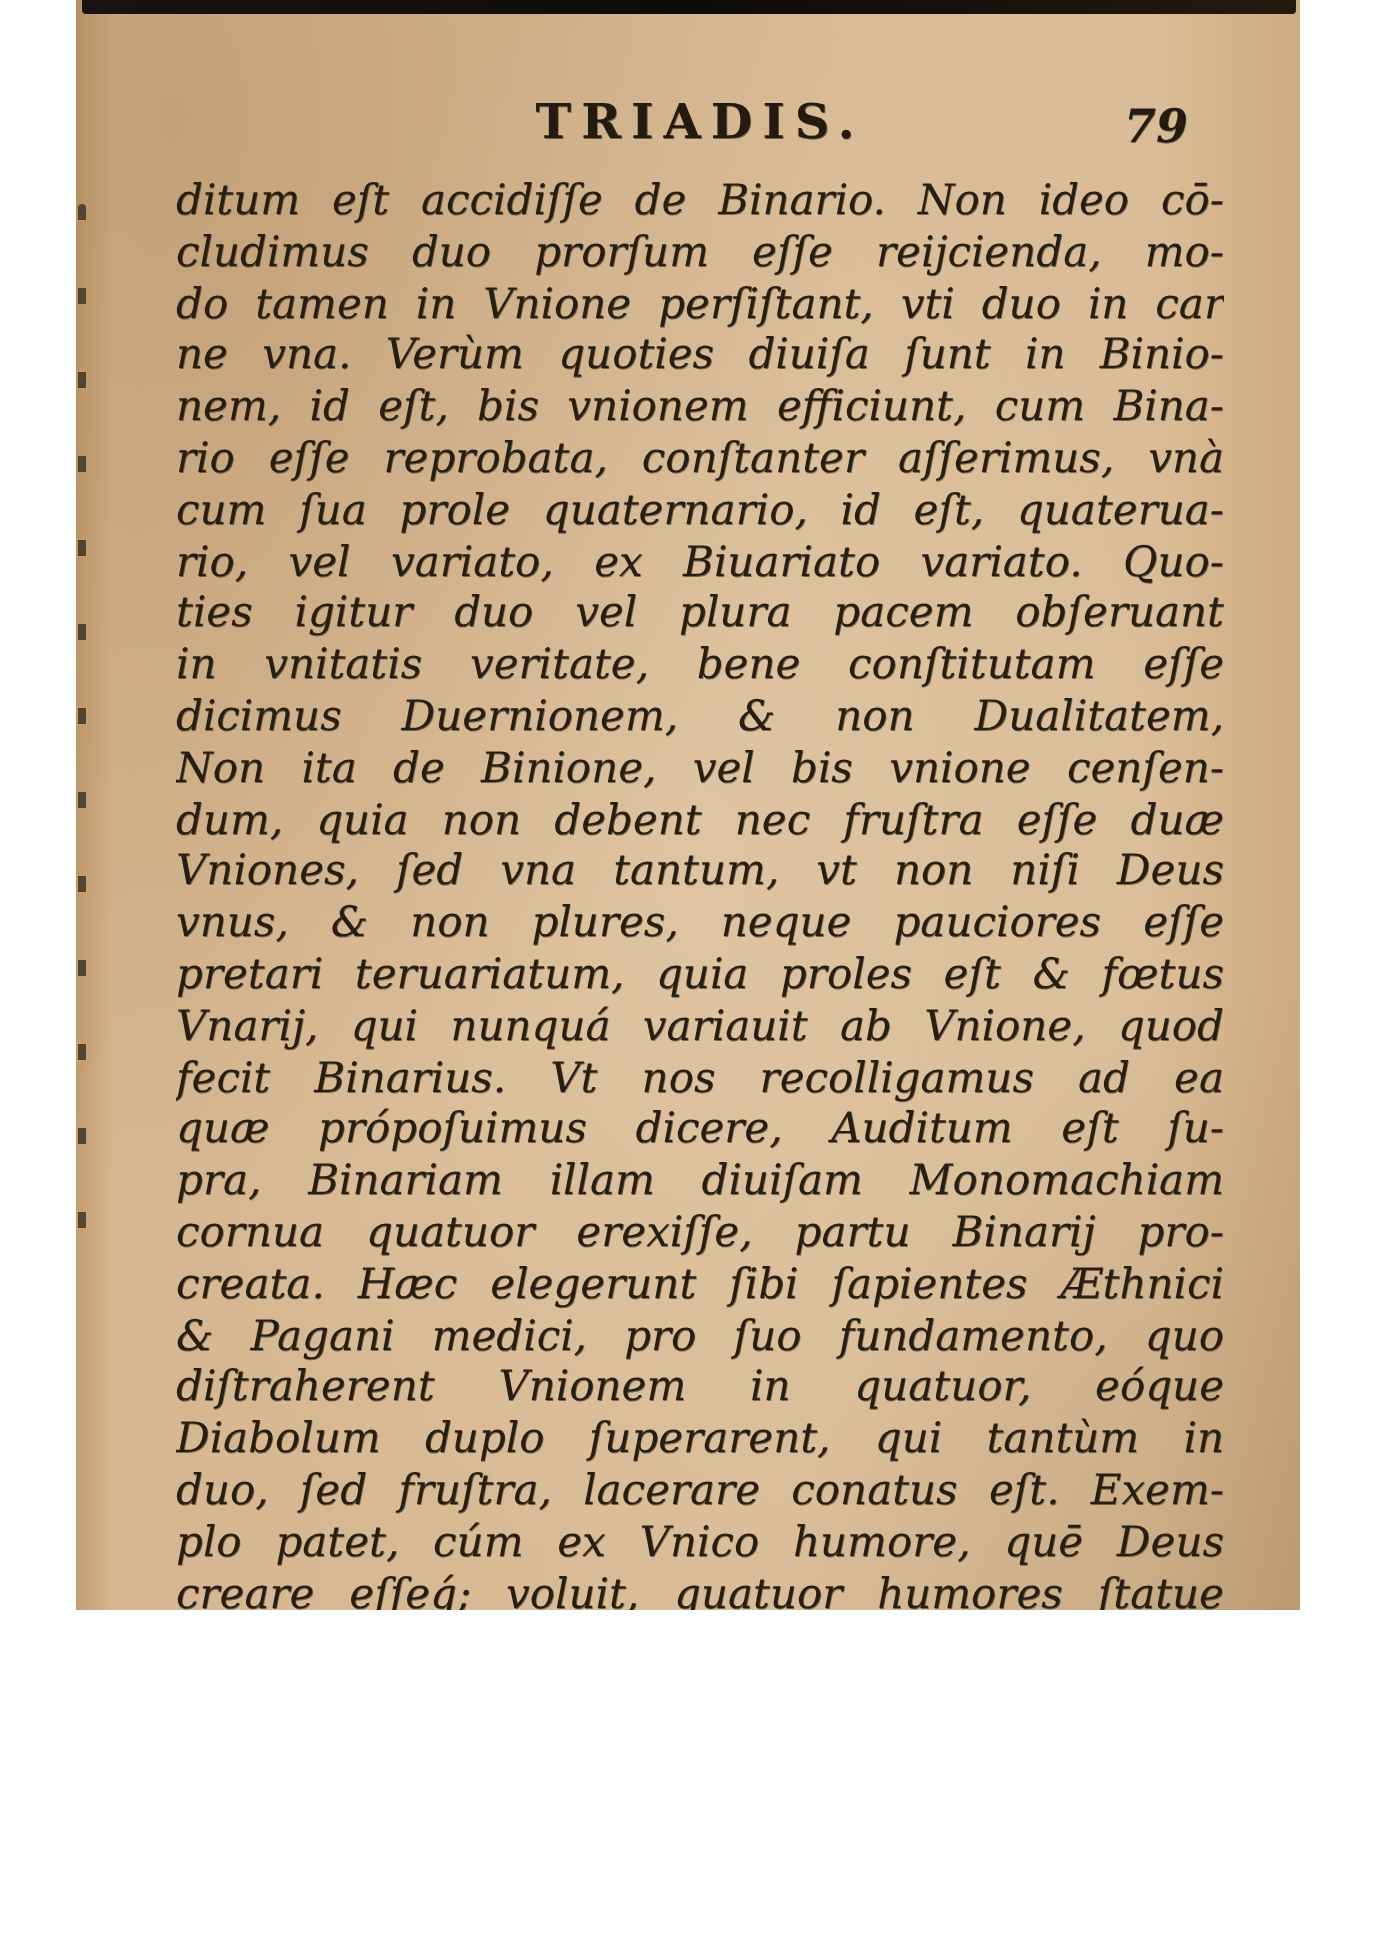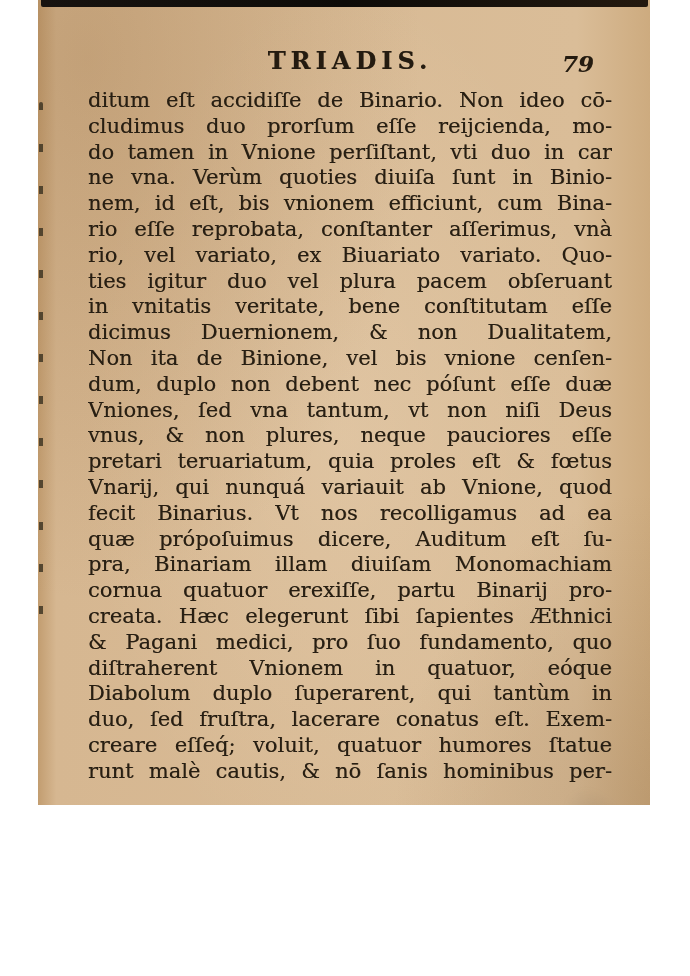--- a/index.html
+++ b/index.html
@@ -105,20 +105,21 @@
     font-size: 21px;
     line-height: 25.8px;
     text-shadow: 0.35px 0.35px 0 rgba(39,30,18,0.55);
   }
   .line {
     text-align: justify;
     text-align-last: justify;
     white-space: normal;
     height: 25.8px;
     overflow: hidden;
+    font-style: italic;
   }
   .line.last {
     text-align: center;
     text-align-last: right;
     padding-right: 12px;
     margin-top: 24px;
   }
 </style>
 </head>
 <body>
@@ -136,38 +137,40 @@
       <span class="pagenum">79</span>
     </div>
 
     <div class="bodytext">
       <div class="line">ditum eſt accidiſſe de Binario. Non ideo cō-</div>
       <div class="line">cludimus duo prorſum eſſe reijcienda, mo-</div>
       <div class="line">do tamen in Vnione perſiſtant, vti duo in car</div>
       <div class="line">ne vna. Verùm quoties diuiſa ſunt in Binio-</div>
       <div class="line">nem, id eſt, bis vnionem efficiunt, cum Bina-</div>
       <div class="line">rio eſſe reprobata, conſtanter aſſerimus, vnà</div>
+      <div class="line">cum ſua prole quaternario, id eſt, quaterua-</div>
       <div class="line">rio, vel variato, ex Biuariato variato. Quo-</div>
       <div class="line">ties igitur duo vel plura pacem obſeruant</div>
       <div class="line">in vnitatis veritate, bene conſtitutam eſſe</div>
       <div class="line">dicimus Duernionem, &amp; non Dualitatem,</div>
       <div class="line">Non ita de Binione, vel bis vnione cenſen-</div>
-      <div class="line">dum, duplo non debent nec póſunt eſſe duæ</div>
+      <div class="line">dum, quia non debent nec fruſtra eſſe duæ</div>
       <div class="line">Vniones, ſed vna tantum, vt non niſi Deus</div>
       <div class="line">vnus, &amp; non plures, neque pauciores eſſe</div>
       <div class="line">pretari teruariatum, quia proles eſt &amp; fœtus</div>
       <div class="line">Vnarij, qui nunquá variauit ab Vnione, quod</div>
       <div class="line">fecit Binarius.   Vt nos recolligamus ad ea</div>
       <div class="line">quæ própoſuimus dicere,  Auditum eſt ſu-</div>
       <div class="line">pra, Binariam illam diuiſam Monomachiam</div>
       <div class="line">cornua quatuor erexiſſe, partu Binarij pro-</div>
       <div class="line">creata. Hæc elegerunt ſibi ſapientes Æthnici</div>
       <div class="line">&amp; Pagani medici, pro ſuo fundamento, quo</div>
       <div class="line">diſtraherent Vnionem in quatuor, eóque</div>
       <div class="line">Diabolum duplo ſuperarent, qui tantùm in</div>
       <div class="line">duo, ſed fruſtra, lacerare conatus eſt. Exem-</div>
+      <div class="line">plo patet, cúm ex Vnico humore, quē Deus</div>
       <div class="line">creare eſſeq́; voluit, quatuor humores ſtatue</div>
       <div class="line">runt malè cautis, &amp; nō ſanis hominibus per-</div>
       <div class="line last">ſuadere.</div>
     </div>
 
   </div>
 </div>
 
 </body></html>

